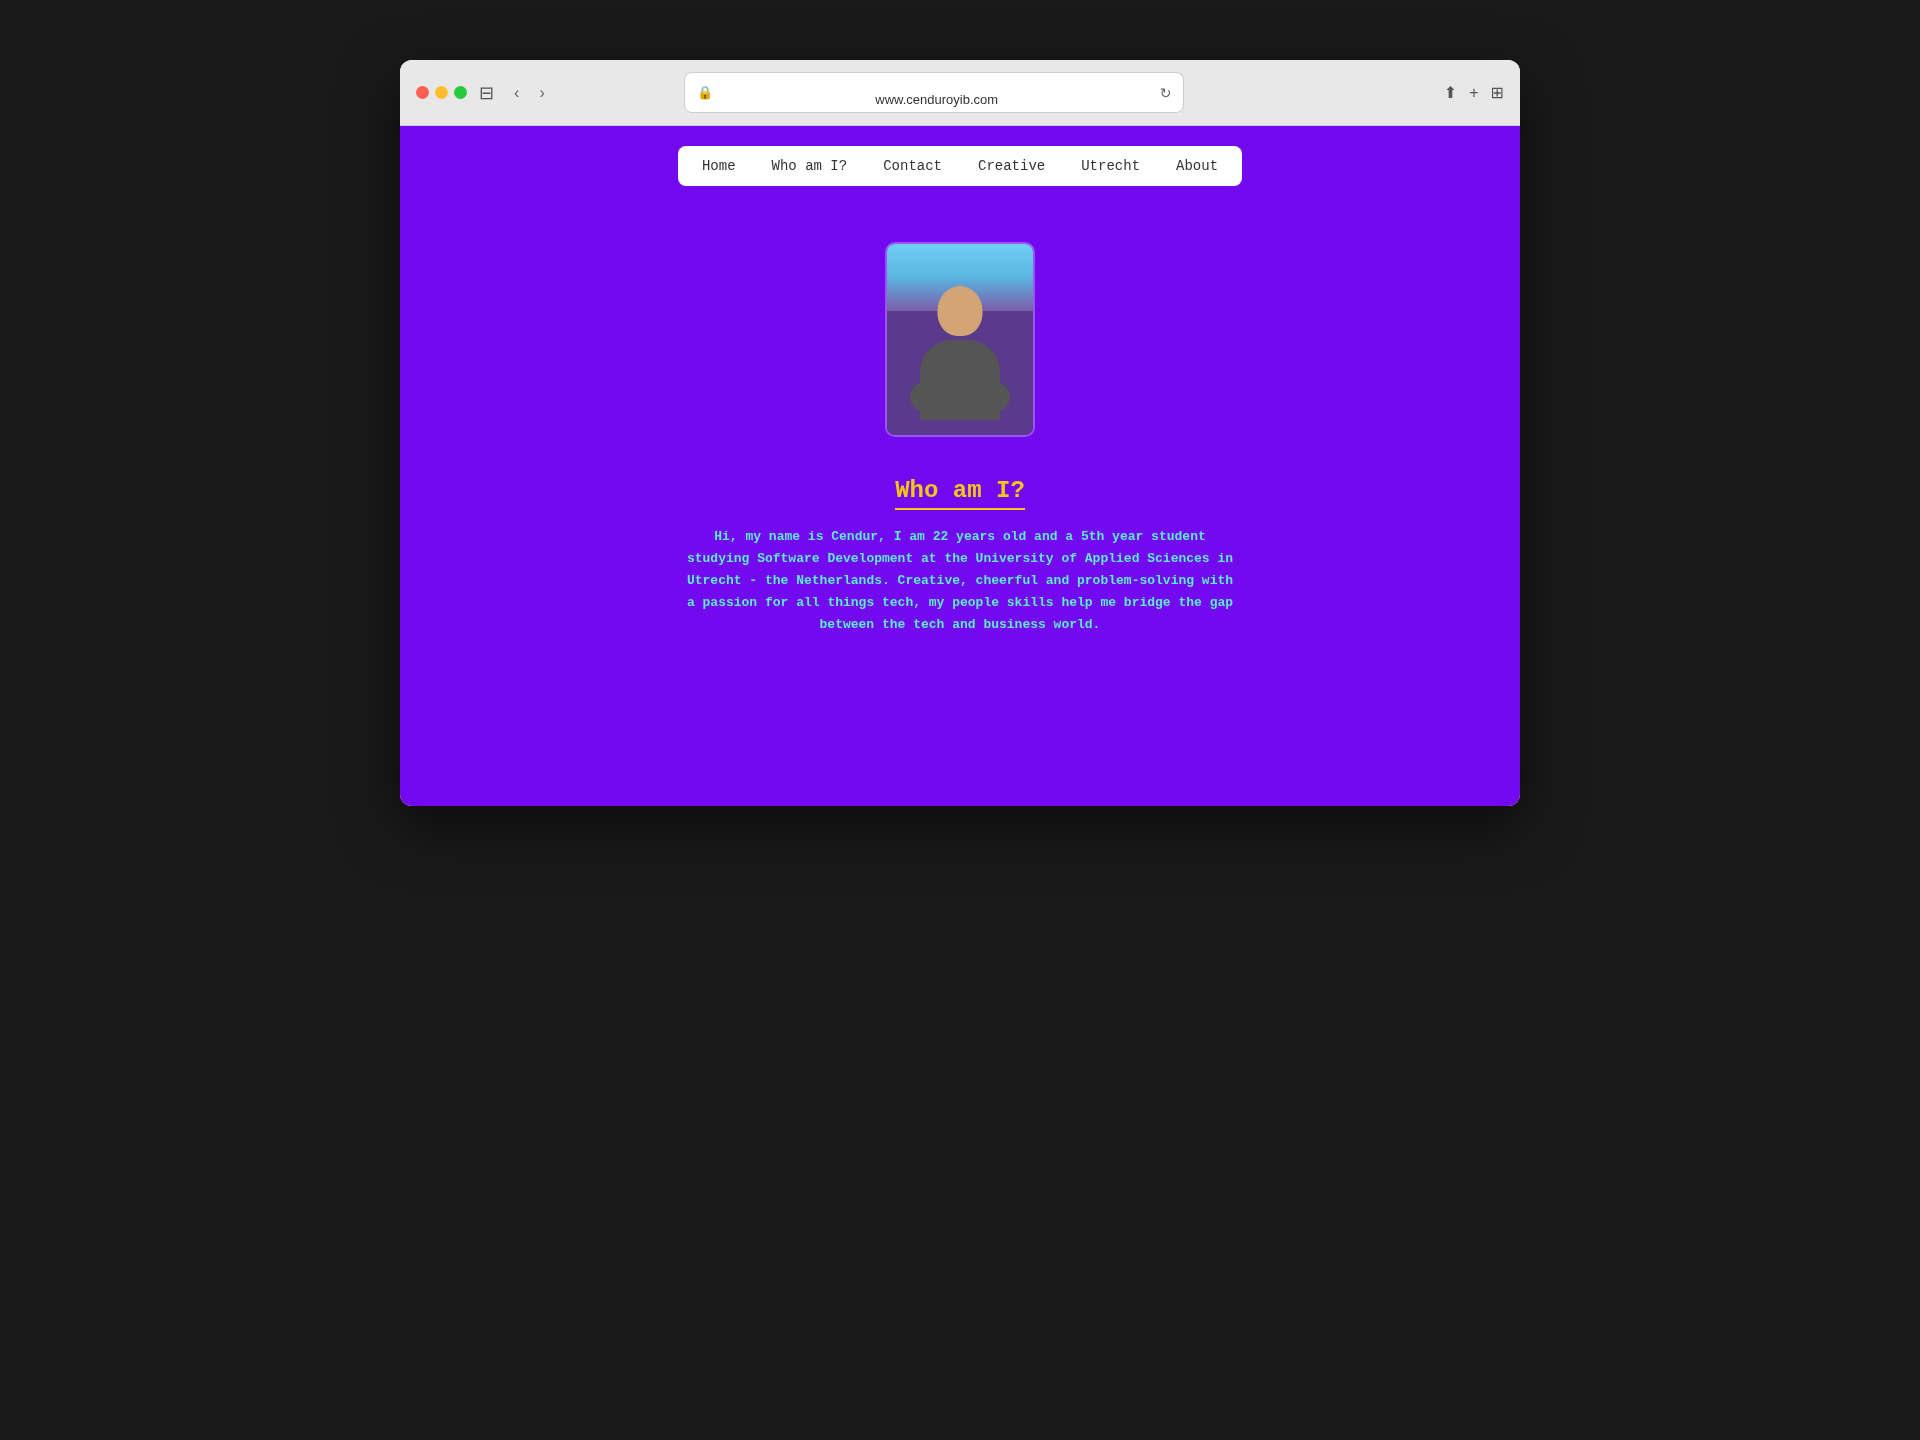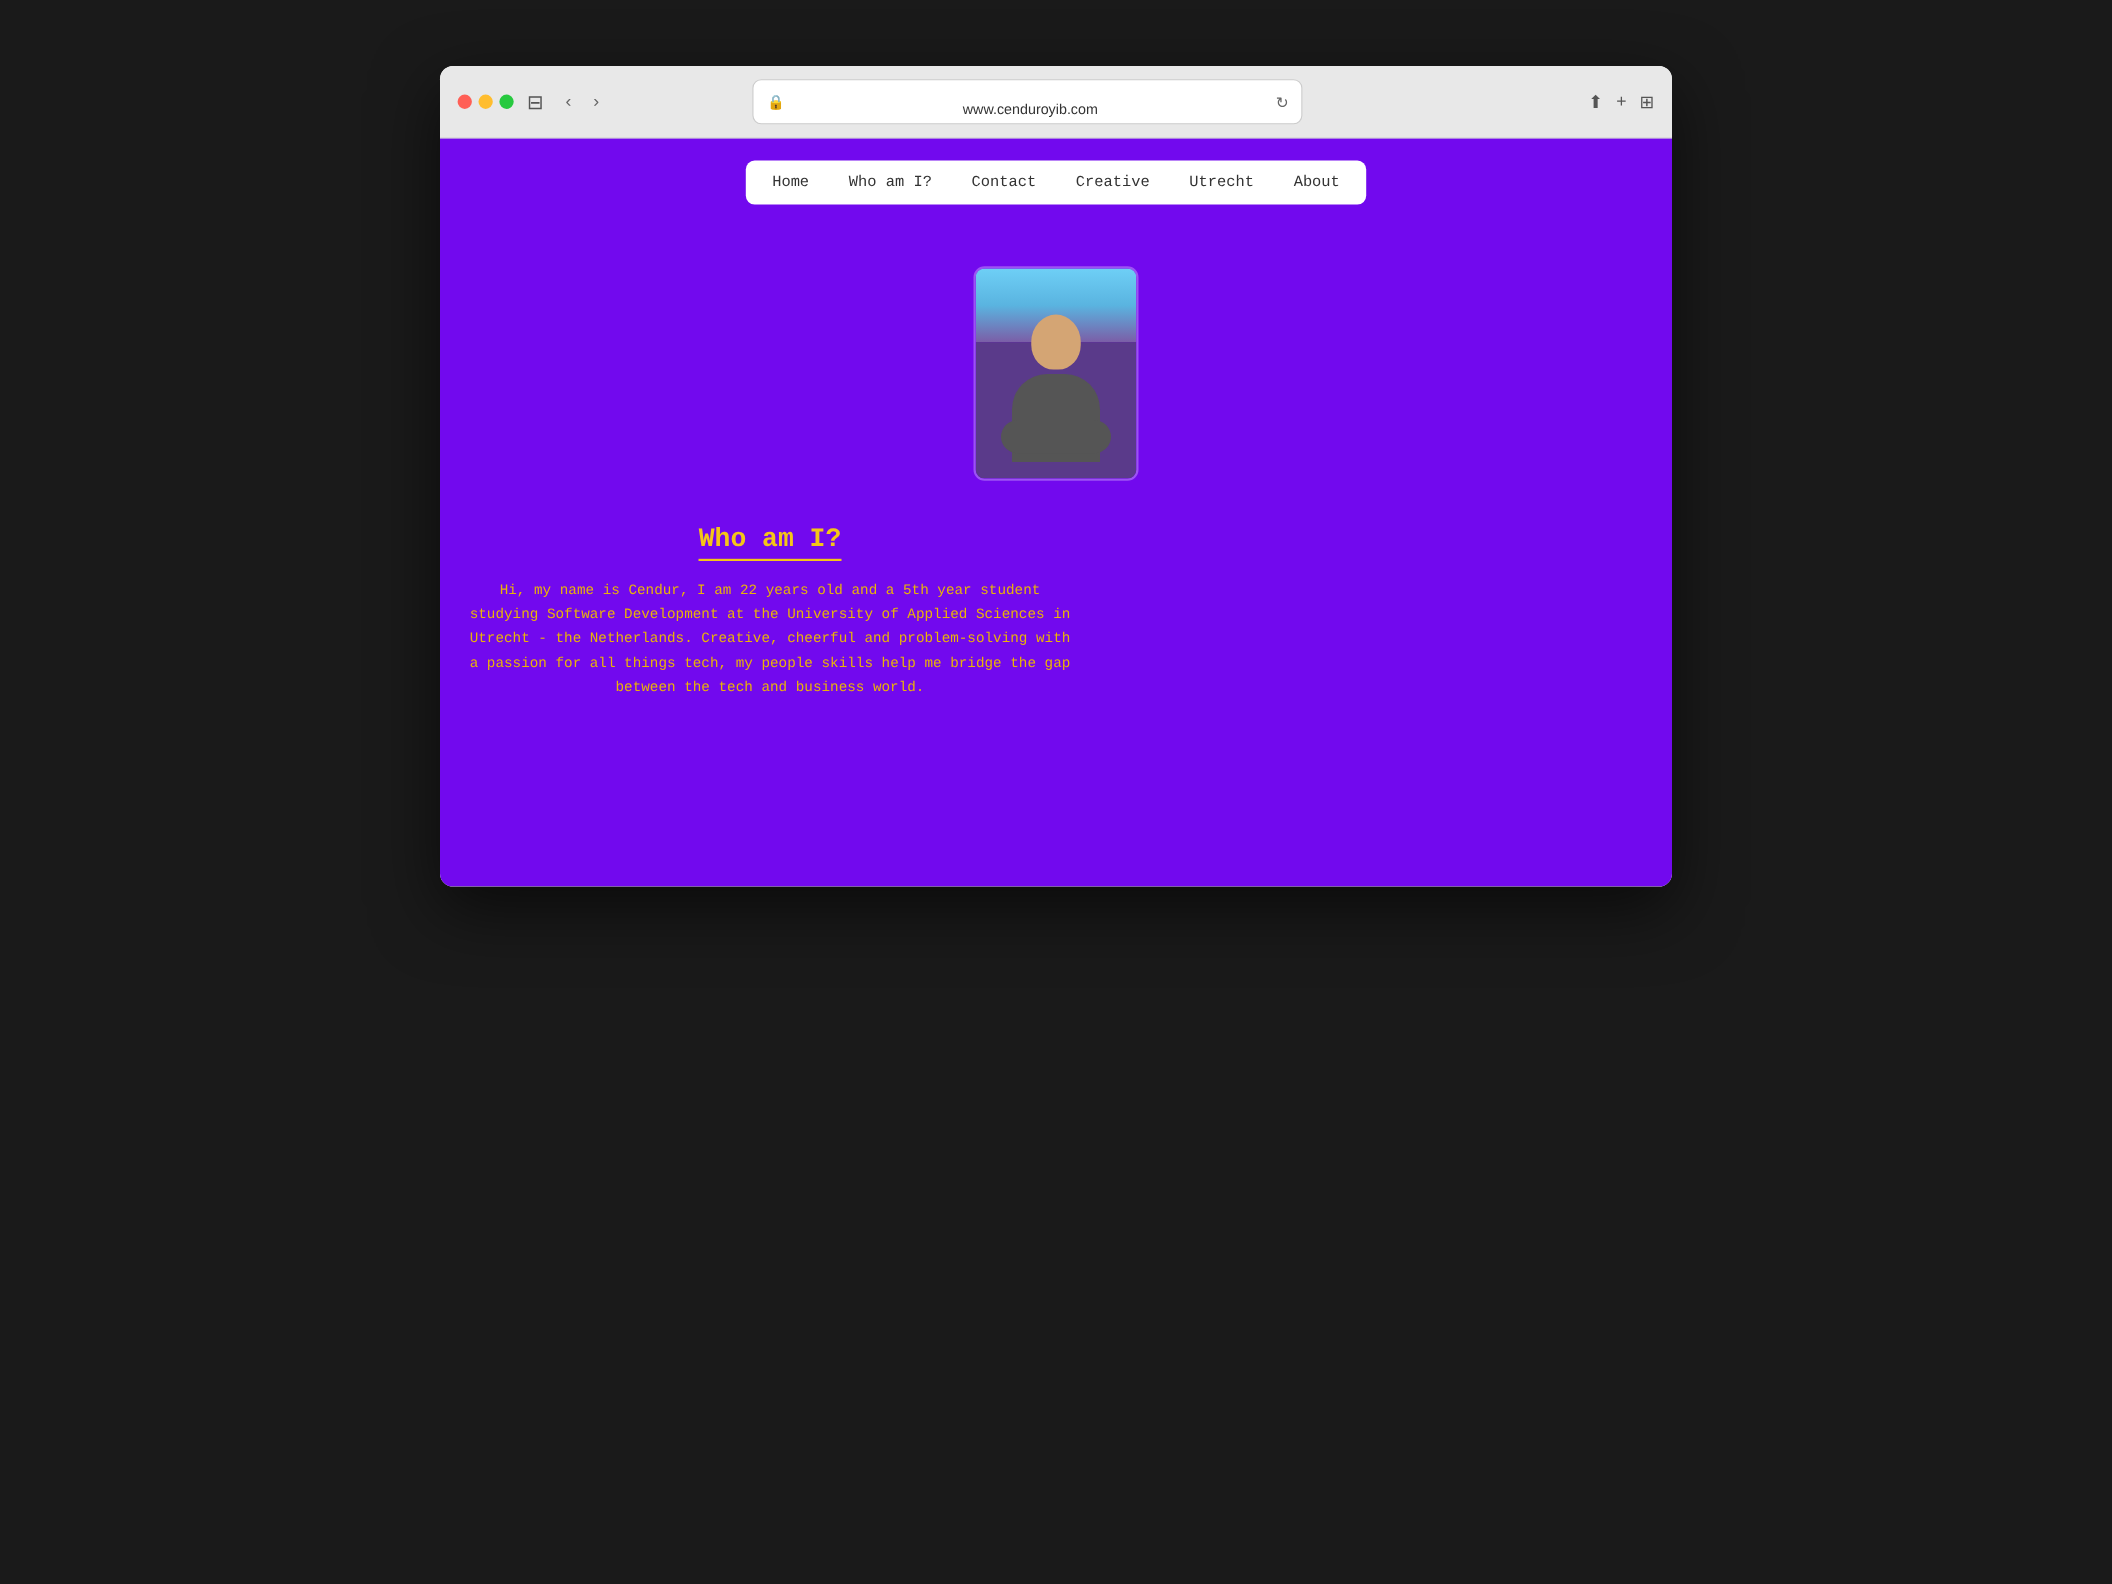--- a/index.html
+++ b/index.html
@@ -112,21 +112,21 @@
       cursor: pointer;
       color: #555;
       font-size: 16px;
     }
 
     .webpage {
       background: #7209ee;
       min-height: 680px;
       display: flex;
       flex-direction: column;
-      align-items: flex-start;
+      align-items: center;
     }
 
     
     .navbar {
       display: flex;
       justify-content: center;
       padding: 20px 0 16px;
       width: 100%;
     }
 
@@ -260,23 +260,24 @@
       color: #f5c518;
       border-bottom: 2px solid #f5c518;
       padding-bottom: 4px;
       display: inline-block;
       margin-bottom: 16px;
     }
 
     .who-am-i-text {
       font-family: 'Courier New', Courier, monospace;
       font-size: 13px;
-      color: #eab308;
+      color: #5eead4;
       line-height: 1.7;
       text-align: center;
+      font-weight: bold;
     }
   </style>
 </head>
 <body>
 
 <div class="browser-window">
 
   <div class="browser-chrome">
     <div class="traffic-lights">
       <div class="traffic-light tl-red"></div>

